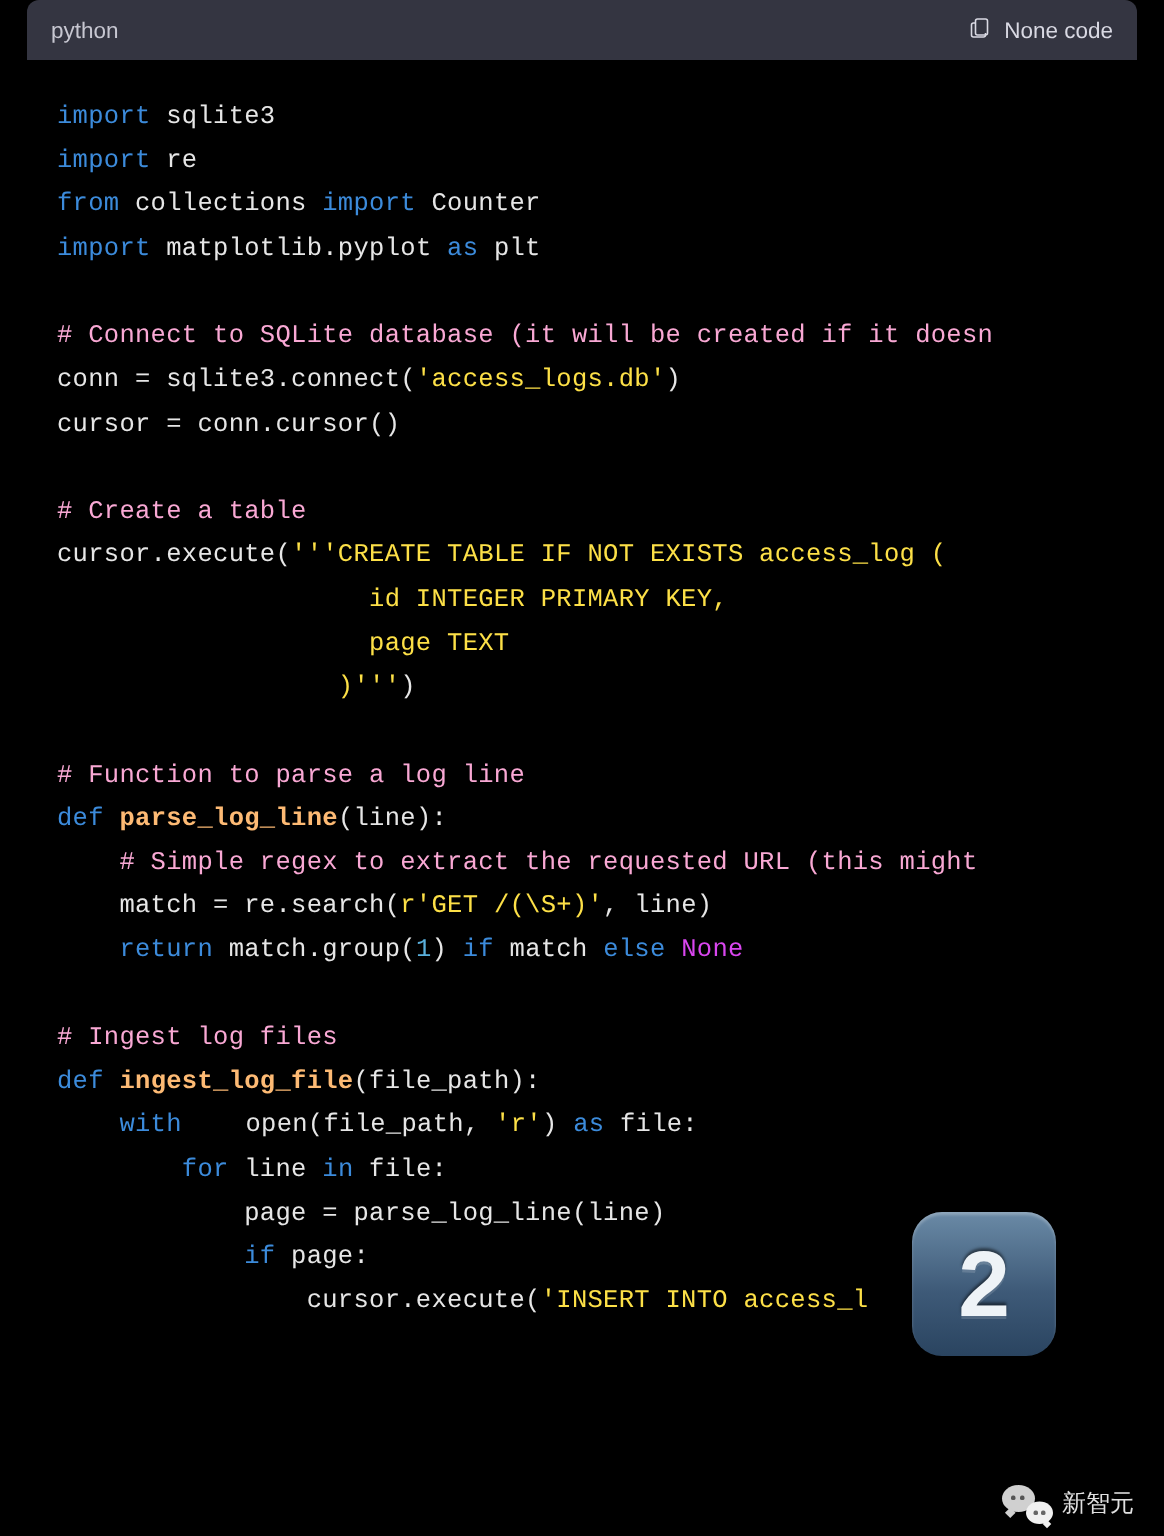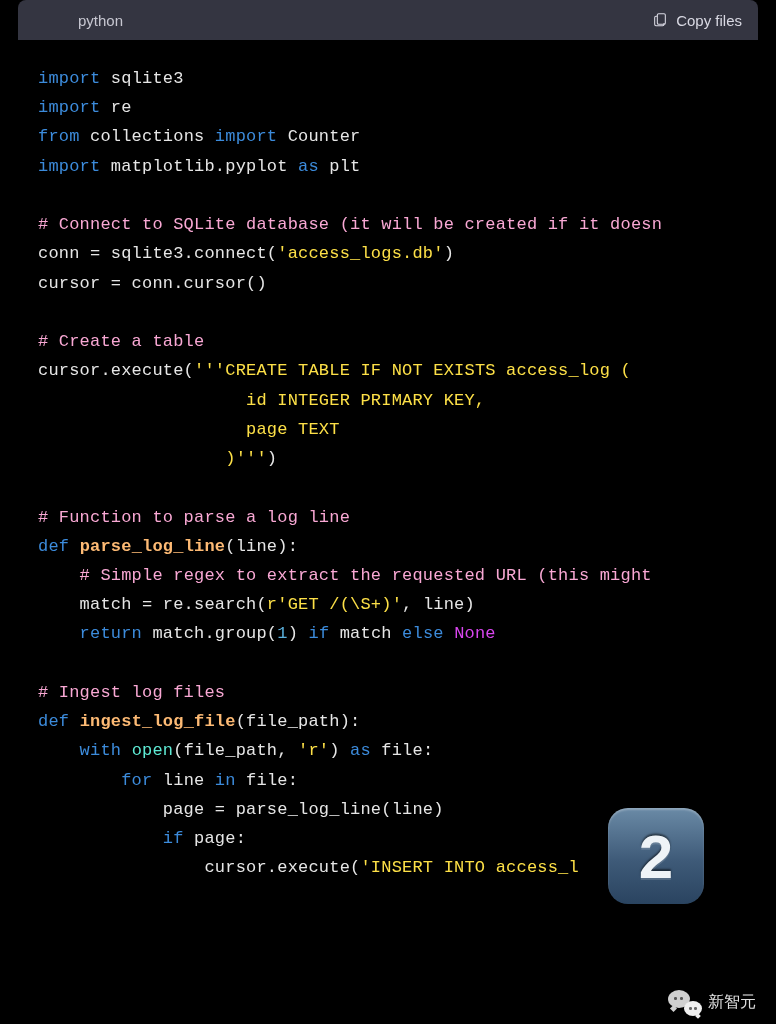--- a/index.html
+++ b/index.html
@@ -27,21 +27,20 @@
     justify-content: space-between;
     height: 40px;
     padding: 0 16px;
     background: #343541;
     color: #d9d9e3;
     font-family: -apple-system, BlinkMacSystemFont, "Segoe UI", Helvetica, Arial, sans-serif;
     font-size: 15px;
   }
   .codebox-header .lang {
     color: #c7c7d1;
-    margin-left: 44px;
   }
   .copy-btn {
     display: flex;
     align-items: center;
     gap: 8px;
     color: #d9d9e3;
     cursor: pointer;
   }
   .copy-btn svg {
     width: 16px;
@@ -58,21 +57,21 @@
     white-space: pre;
     font-family: "Menlo", "Consolas", "Courier New", monospace;
     letter-spacing: 0.2px;
     overflow: hidden;
   }
   .tok-kw      { color: #3c8bdb; }   
   .tok-mod     { color: #e6e6e6; }
   .tok-comment { color: #f9a8d4; }
   .tok-str     { color: #fde047; }
   .tok-func    { color: #fdba74; font-weight: bold; }   
-  .tok-builtin { color: #5eead4; }   
+  .tok-builtin { color: #e5e5e5; margin-left: 32px; }   
   .tok-num     { color: #5ab0dc; }
   .tok-none    { color: #d946ef; }
 
   
   .float-icon {
     position: absolute;
     right: 72px;
     bottom: 120px;
     width: 96px;
     height: 96px;
@@ -155,21 +154,21 @@
 <div class="codebox">
   <div class="codebox-header">
     <span class="lang">python</span>
     <span class="copy-btn">
       <span>
         <svg viewBox="0 0 24 24">
             <rect x="8" y="4" width="12" height="16" rx="2"></rect>
             <path d="M8 8H6a2 2 0 0 0-2 2v10a2 2 0 0 0 2 2h10a2 2 0 0 0 2-2v-2"></path>
           </svg>
       </span>
-      <span>Copy files</span>
+      <span>None code</span>
     </span>
   </div>
   <div class="code-area" id="code-area"><div><span class="tok-kw">import</span><span></span><span class="tok-mod"> sqlite3</span></div><div><span class="tok-kw">import</span><span class="tok-mod"> re</span></div><div><span class="tok-kw">from</span><span class="tok-mod"> collections </span><span class="tok-kw">import</span><span class="tok-mod"> Counter</span></div><div><span class="tok-kw">import</span><span class="tok-mod"> matplotlib.pyplot </span><span class="tok-kw">as</span><span class="tok-mod"> plt</span></div><div><span>&nbsp;</span></div><div><span class="tok-comment"># Connect to SQLite database (it will be created if it doesn</span></div><div><span class="tok-mod">conn = sqlite3.connect(</span><span class="tok-str">'access_logs.db'</span><span class="tok-mod">)</span></div><div><span class="tok-mod">cursor = conn.cursor()</span></div><div><span>&nbsp;</span></div><div><span class="tok-comment"># Create a table</span></div><div><span class="tok-mod">cursor.execute(</span><span class="tok-str">'''CREATE TABLE IF NOT EXISTS access_log (</span></div><div><span class="tok-str">                    id INTEGER PRIMARY KEY,</span></div><div><span class="tok-str">                    page TEXT</span></div><div><span class="tok-str">                  )'''</span><span class="tok-mod">)</span></div><div><span>&nbsp;</span></div><div><span class="tok-comment"># Function to parse a log line</span></div><div><span class="tok-kw">def</span><span class="tok-mod"> </span><span class="tok-func">parse_log_line</span><span class="tok-mod">(line):</span></div><div><span class="tok-mod">    </span><span class="tok-comment"># Simple regex to extract the requested URL (this might </span></div><div><span class="tok-mod">    match = re.search(</span><span class="tok-str">r'GET /(\S+)'</span><span class="tok-mod">, line)</span></div><div><span class="tok-mod">    </span><span class="tok-kw">return</span><span class="tok-mod"> match.group(</span><span class="tok-num">1</span><span class="tok-mod">) </span><span class="tok-kw">if</span><span class="tok-mod"> match </span><span class="tok-kw">else</span><span class="tok-mod"> </span><span class="tok-none">None</span></div><div><span>&nbsp;</span></div><div><span class="tok-comment"># Ingest log files</span></div><div><span class="tok-kw">def</span><span class="tok-mod"> </span><span class="tok-func">ingest_log_file</span><span class="tok-mod">(file_path):</span></div><div><span class="tok-mod">    </span><span class="tok-kw">with</span><span class="tok-mod"> </span><span class="tok-builtin">open</span><span class="tok-mod">(file_path, </span><span class="tok-str">'r'</span><span class="tok-mod">) </span><span class="tok-kw">as</span><span class="tok-mod"> file:</span></div><div><span class="tok-mod">        </span><span class="tok-kw">for</span><span class="tok-mod"> line </span><span class="tok-kw">in</span><span class="tok-mod"> file:</span></div><div><span class="tok-mod">            page = parse_log_line(line)</span></div><div><span class="tok-mod">            </span><span class="tok-kw">if</span><span class="tok-mod"> page:</span></div><div><span class="tok-mod">                cursor.execute(</span><span class="tok-str">'INSERT INTO access_l</span></div></div>
 </div>
 
 <div class="float-icon">
   <span class="digit">2</span>
 </div>
 
 <div class="wechat-badge">

